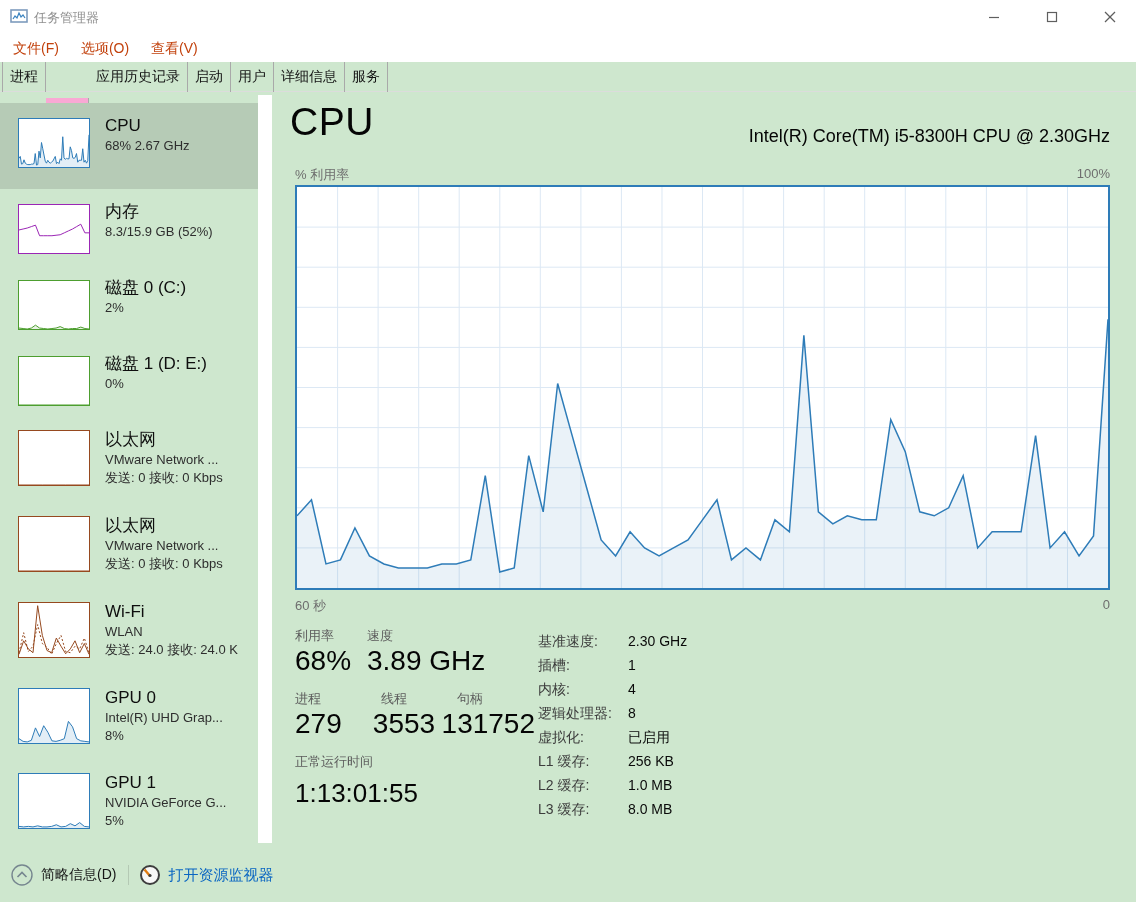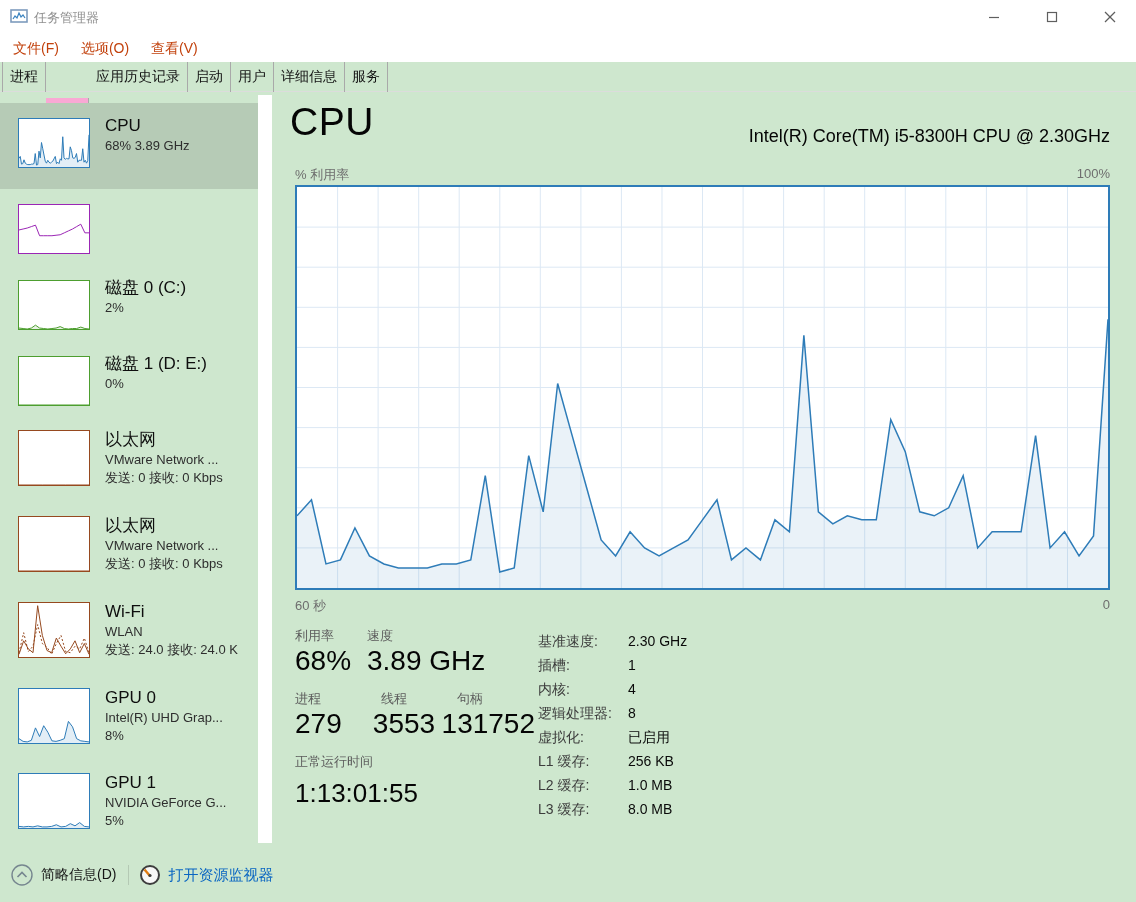--- a/index.html
+++ b/index.html
@@ -124,29 +124,33 @@
 
     <div class="side-item h86 selected">
       <div class="thumb" style="border-color: rgb(46, 124, 184);">
         <svg preserveAspectRatio="none" viewBox="0 0 100 100">
             <polygon points="0.00,82.00 1.79,78.00 3.57,94.00 5.36,93.00 7.14,85.00 8.93,92.00 10.71,94.00 12.50,95.00 14.29,95.00 16.07,95.00 17.86,94.00 19.64,94.00 21.43,93.00 23.21,72.00 25.00,96.00 26.79,95.00 28.57,67.00 30.36,81.00 32.14,49.00 33.93,62.00 35.71,75.00 37.50,88.00 39.29,92.00 41.07,86.00 42.86,90.00 44.64,92.00 46.43,90.00 48.21,88.00 50.00,83.00 51.79,78.00 53.57,93.00 55.36,90.00 57.14,93.00 58.93,83.00 60.71,86.00 62.50,37.00 64.29,81.00 66.07,84.00 67.86,82.00 69.64,83.00 71.43,83.00 73.21,58.00 75.00,66.00 76.79,81.00 78.57,82.00 80.36,80.00 82.14,72.00 83.93,90.00 85.71,86.00 87.50,86.00 89.29,86.00 91.07,62.00 92.86,90.00 94.64,86.00 96.43,92.00 98.21,87.00 100.00,33.00 100,100 0,100" fill="#2e7cb822" vector-effect="non-scaling-stroke"></polygon>
             <polyline points="0.00,82.00 1.79,78.00 3.57,94.00 5.36,93.00 7.14,85.00 8.93,92.00 10.71,94.00 12.50,95.00 14.29,95.00 16.07,95.00 17.86,94.00 19.64,94.00 21.43,93.00 23.21,72.00 25.00,96.00 26.79,95.00 28.57,67.00 30.36,81.00 32.14,49.00 33.93,62.00 35.71,75.00 37.50,88.00 39.29,92.00 41.07,86.00 42.86,90.00 44.64,92.00 46.43,90.00 48.21,88.00 50.00,83.00 51.79,78.00 53.57,93.00 55.36,90.00 57.14,93.00 58.93,83.00 60.71,86.00 62.50,37.00 64.29,81.00 66.07,84.00 67.86,82.00 69.64,83.00 71.43,83.00 73.21,58.00 75.00,66.00 76.79,81.00 78.57,82.00 80.36,80.00 82.14,72.00 83.93,90.00 85.71,86.00 87.50,86.00 89.29,86.00 91.07,62.00 92.86,90.00 94.64,86.00 96.43,92.00 98.21,87.00 100.00,33.00" fill="none" stroke="#2e7cb8" stroke-width="1" vector-effect="non-scaling-stroke"></polyline>
           </svg>
       </div>
       <div class="side-text">
         <div class="side-title">CPU</div>
-        <div class="side-line">68% 3.89 GHz</div>
+        <div class="side-line">68% 2.67 GHz</div>
       </div>
     </div>
 
     <div class="side-item h76">
       <div class="thumb" style="border-color: rgb(155, 38, 181);">
         <svg preserveAspectRatio="none" viewBox="0 0 100 100">
             <polyline points="0.00,52.00 5.88,50.00 11.76,48.00 17.65,45.00 23.53,42.00 29.41,64.00 35.29,64.00 41.18,64.00 47.06,64.00 52.94,63.00 58.82,62.00 64.71,58.00 70.59,54.00 76.47,50.00 82.35,45.00 88.24,40.00 94.12,58.00 100.00,58.00" fill="none" stroke="#9b26b5" stroke-width="1" vector-effect="non-scaling-stroke"></polyline>
           </svg>
+      </div>
+      <div class="side-text">
+        <div class="side-title">内存</div>
+        <div class="side-line">8.3/15.9 GB (52%)</div>
       </div>
     </div>
 
     <div class="side-item h76">
       <div class="thumb" style="border-color: rgb(77, 158, 47);">
         <svg preserveAspectRatio="none" viewBox="0 0 100 100">
             <polygon points="0.00,98.00 5.88,99.00 11.76,100.00 17.65,98.00 23.53,92.00 29.41,98.00 35.29,99.00 41.18,100.00 47.06,99.00 52.94,98.00 58.82,95.00 64.71,99.00 70.59,100.00 76.47,99.00 82.35,99.00 88.24,96.00 94.12,99.00 100.00,100.00 100,100 0,100" fill="#4d9e2f22" vector-effect="non-scaling-stroke"></polygon>
             <polyline points="0.00,98.00 5.88,99.00 11.76,100.00 17.65,98.00 23.53,92.00 29.41,98.00 35.29,99.00 41.18,100.00 47.06,99.00 52.94,98.00 58.82,95.00 64.71,99.00 70.59,100.00 76.47,99.00 82.35,99.00 88.24,96.00 94.12,99.00 100.00,100.00" fill="none" stroke="#4d9e2f" stroke-width="1" vector-effect="non-scaling-stroke"></polyline>
           </svg>
       </div>

